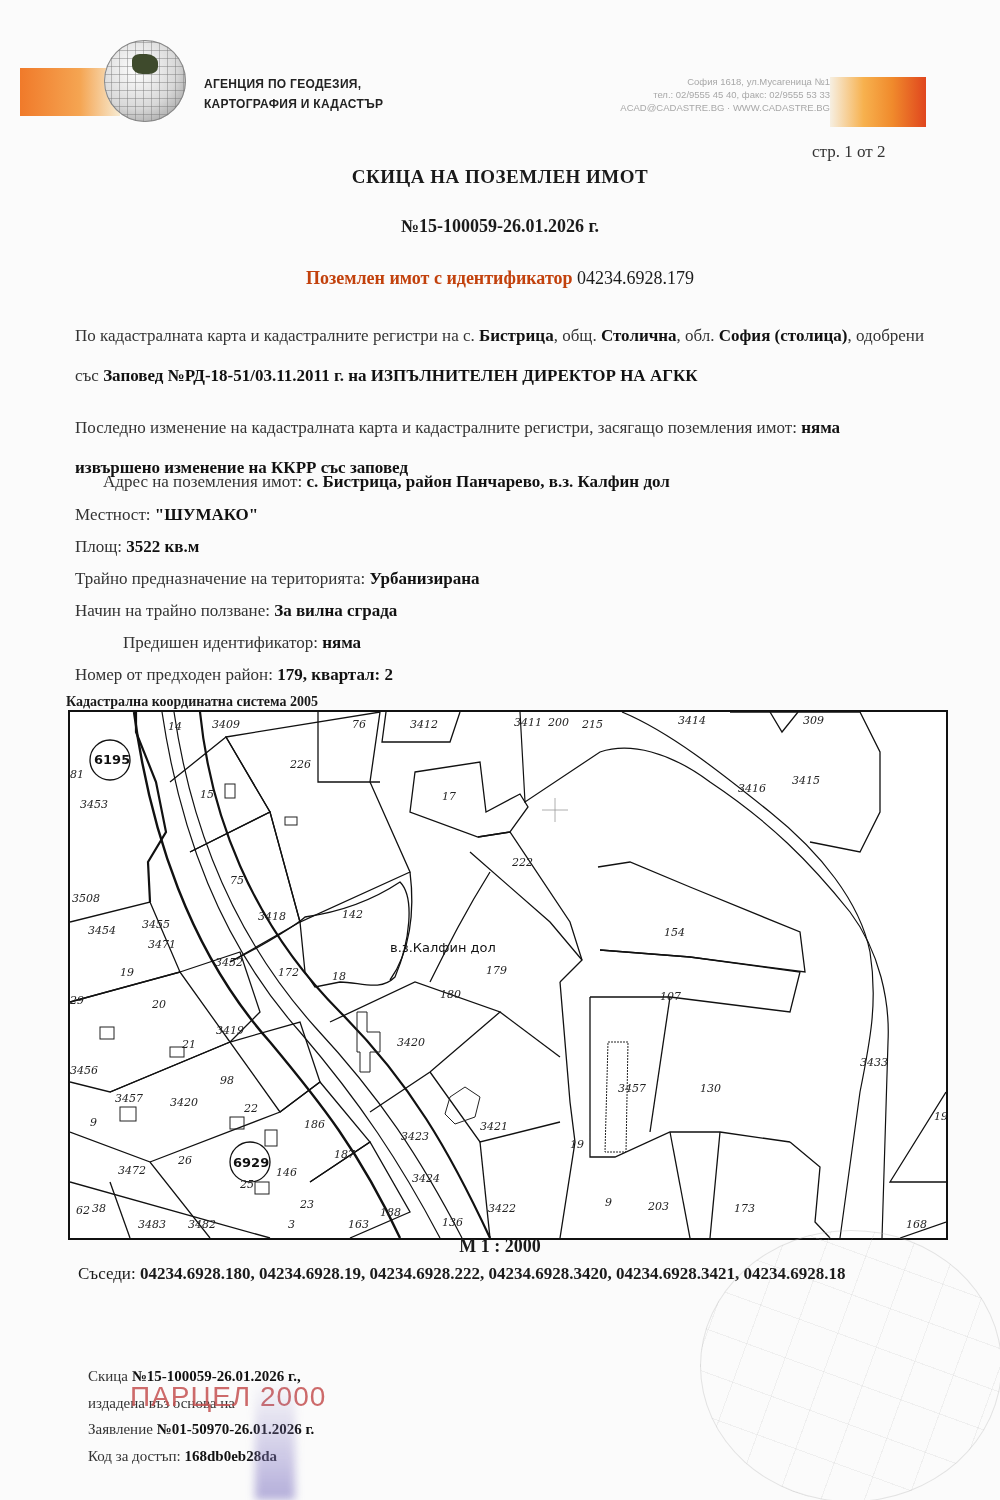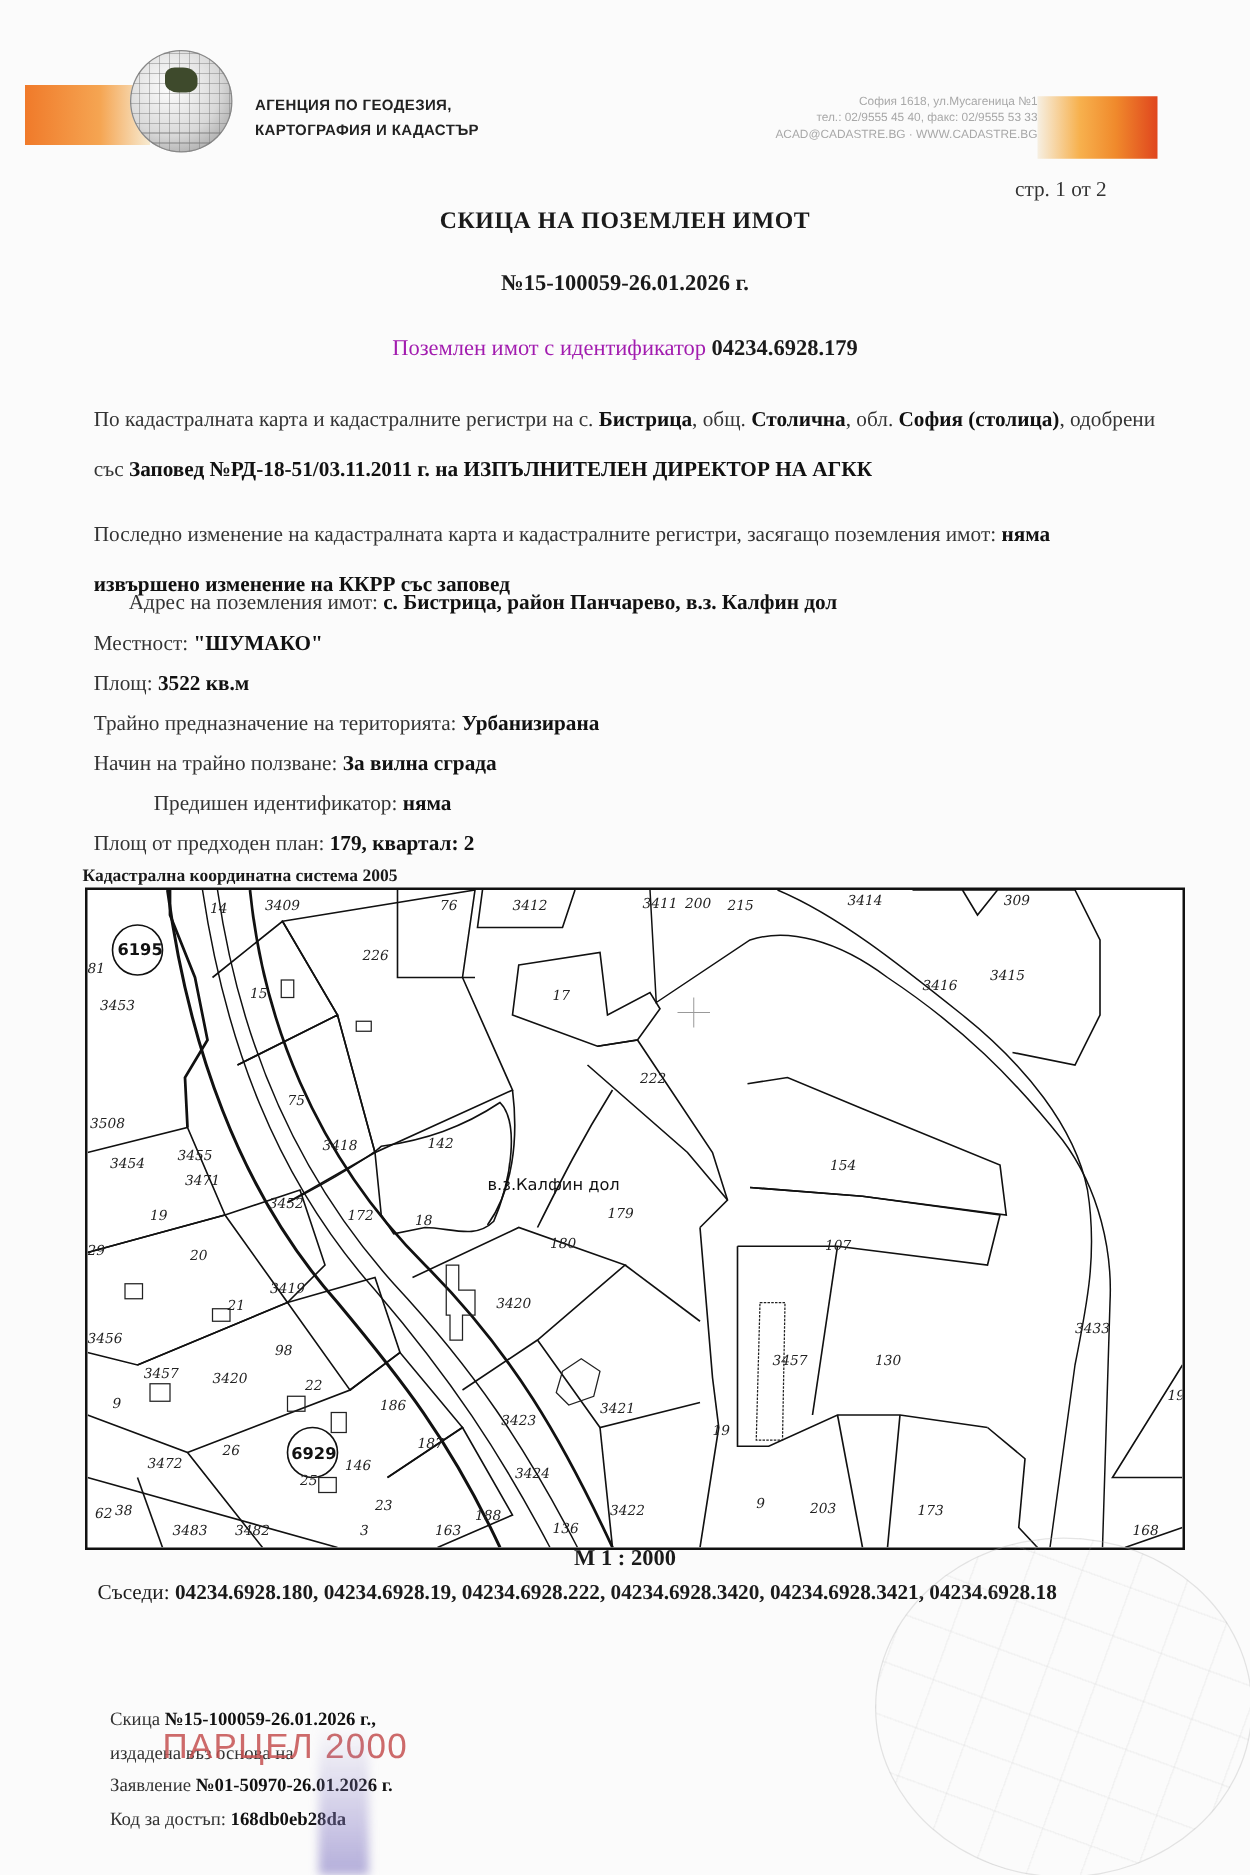--- a/index.html
+++ b/index.html
@@ -23,22 +23,22 @@
   .contact { left:560px; top:75px; font-family:"Liberation Sans", sans-serif; font-size:9.5px;
     line-height:13px; color:#a8a8a8; text-align:right; width:270px; }
   .bar-right { left:830px; top:77px; width:96px; height:50px;
     background:linear-gradient(90deg,#f6efe2 0%,#f7b14e 35%,#f08a2c 65%,#e0461e 100%); }
   .page-num { left:812px; top:142px; font-size:17px; color:#333; }
 
   .title { left:0; width:1000px; text-align:center; font-weight:700; }
   .t1 { top:166px; font-size:19px; letter-spacing:.5px; }
   .t2 { top:216px; font-size:18px; }
   .t3 { top:268px; font-size:18px; }
-  .t3 b { font-weight:700; }
-  .t3 span.n { font-weight:400; color:#a21caf; }
+  .t3 b { font-weight:400; }
+  .t3 span.n { font-weight:700; color:#c2410c; }
 
   .para { left:75px; width:850px; font-size:17px; line-height:40px; color:#333; }
   .para b { color:#111; }
   .row { left:75px; font-size:17px; color:#333; white-space:nowrap; }
   .row b { color:#111; }
 
   .coord-title { left:66px; top:694px; font-size:14px; font-weight:700; }
   .map { left:68px; top:710px; width:876px; height:526px; border:2.5px solid #111; background:#fff; overflow:hidden; }
   .map svg { position:absolute; left:0; top:0; }
   .map .lbl { font-family:"DejaVu Serif", serif; font-style:italic; font-size:11px; fill:#222; }
@@ -112,21 +112,21 @@
 <div class="abs row" style="top:569px;">
   <span>Трайно предназначение на територията:</span> <b>Урбанизирана</b>
 </div>
 <div class="abs row" style="top:601px;">
   <span>Начин на трайно ползване:</span> <b>За вилна сграда</b>
 </div>
 <div class="abs row" style="top:633px;margin-left:48px;">
   <span>Предишен идентификатор:</span> <b>няма</b>
 </div>
 <div class="abs row" style="top:665px;">
-  <span>Площ от предходен план:</span> <b>179, квартал: 2</b>
+  <span>Номер от предходен район:</span> <b>179, квартал: 2</b>
 </div>
 
 <div class="abs coord-title">Кадастрална координатна система 2005</div>
 <div class="abs map">
   <svg width="876" height="526" viewBox="0 0 876 526">
     <g fill="none" stroke="#111" stroke-width="1.3">
 
       <path d="M66 0 L66 20 L86 70 L96 120 L78 150 L80 190" stroke-width="2.2"></path>
 
       <path d="M64 0 C80 120 120 240 200 330 C250 390 290 440 330 526" stroke-width="2.4"></path>

